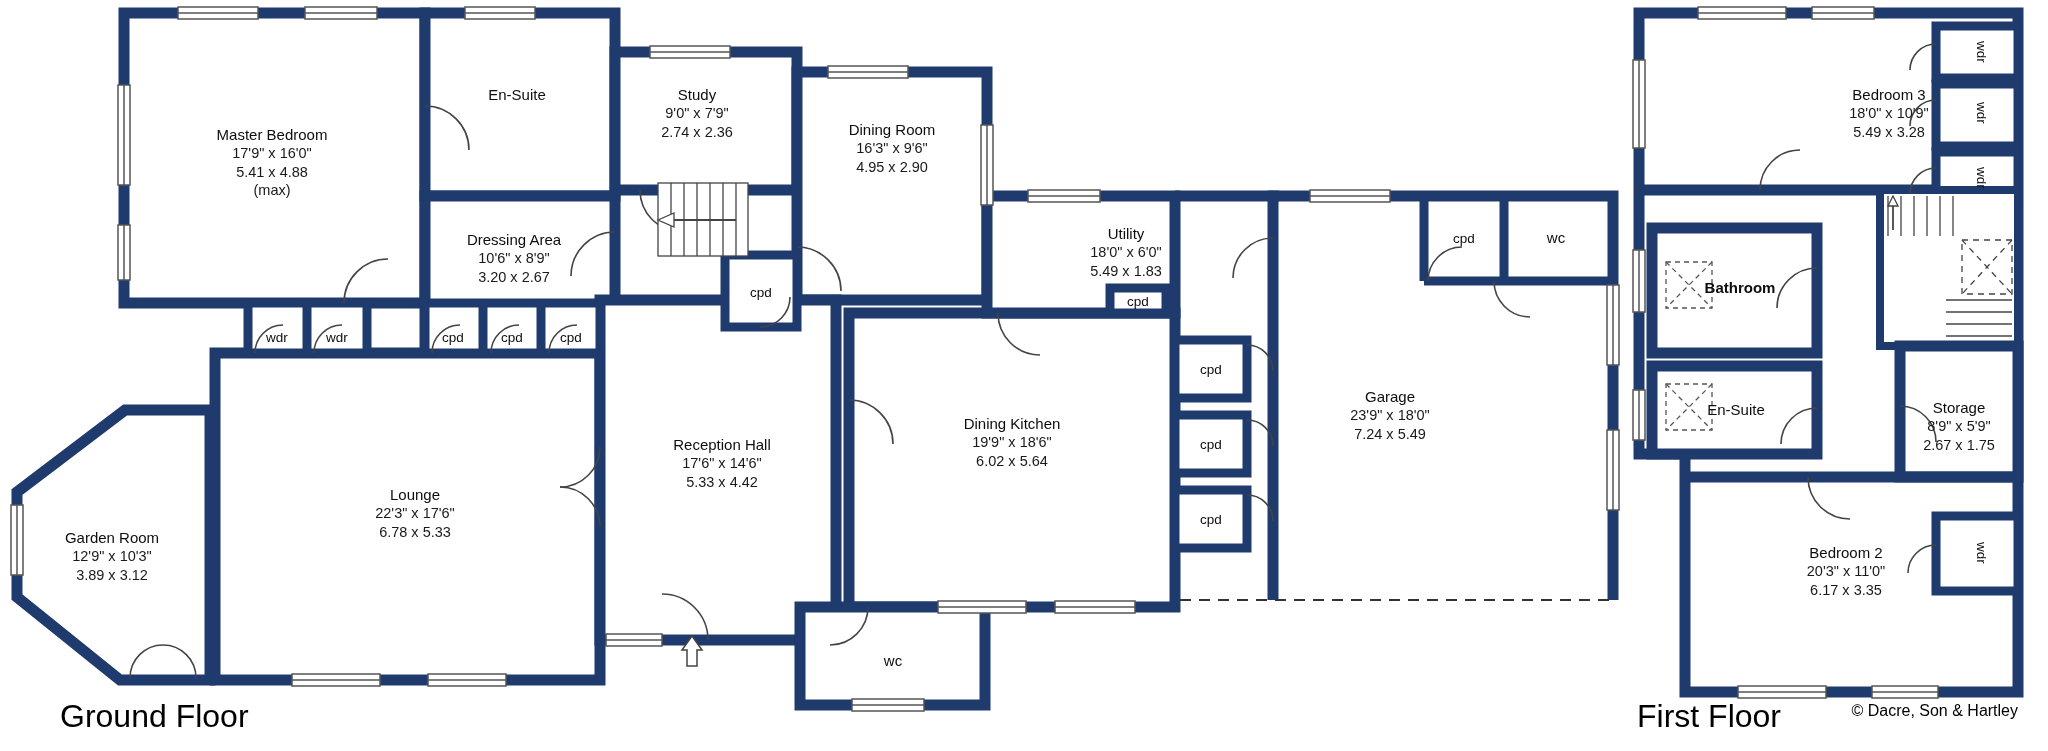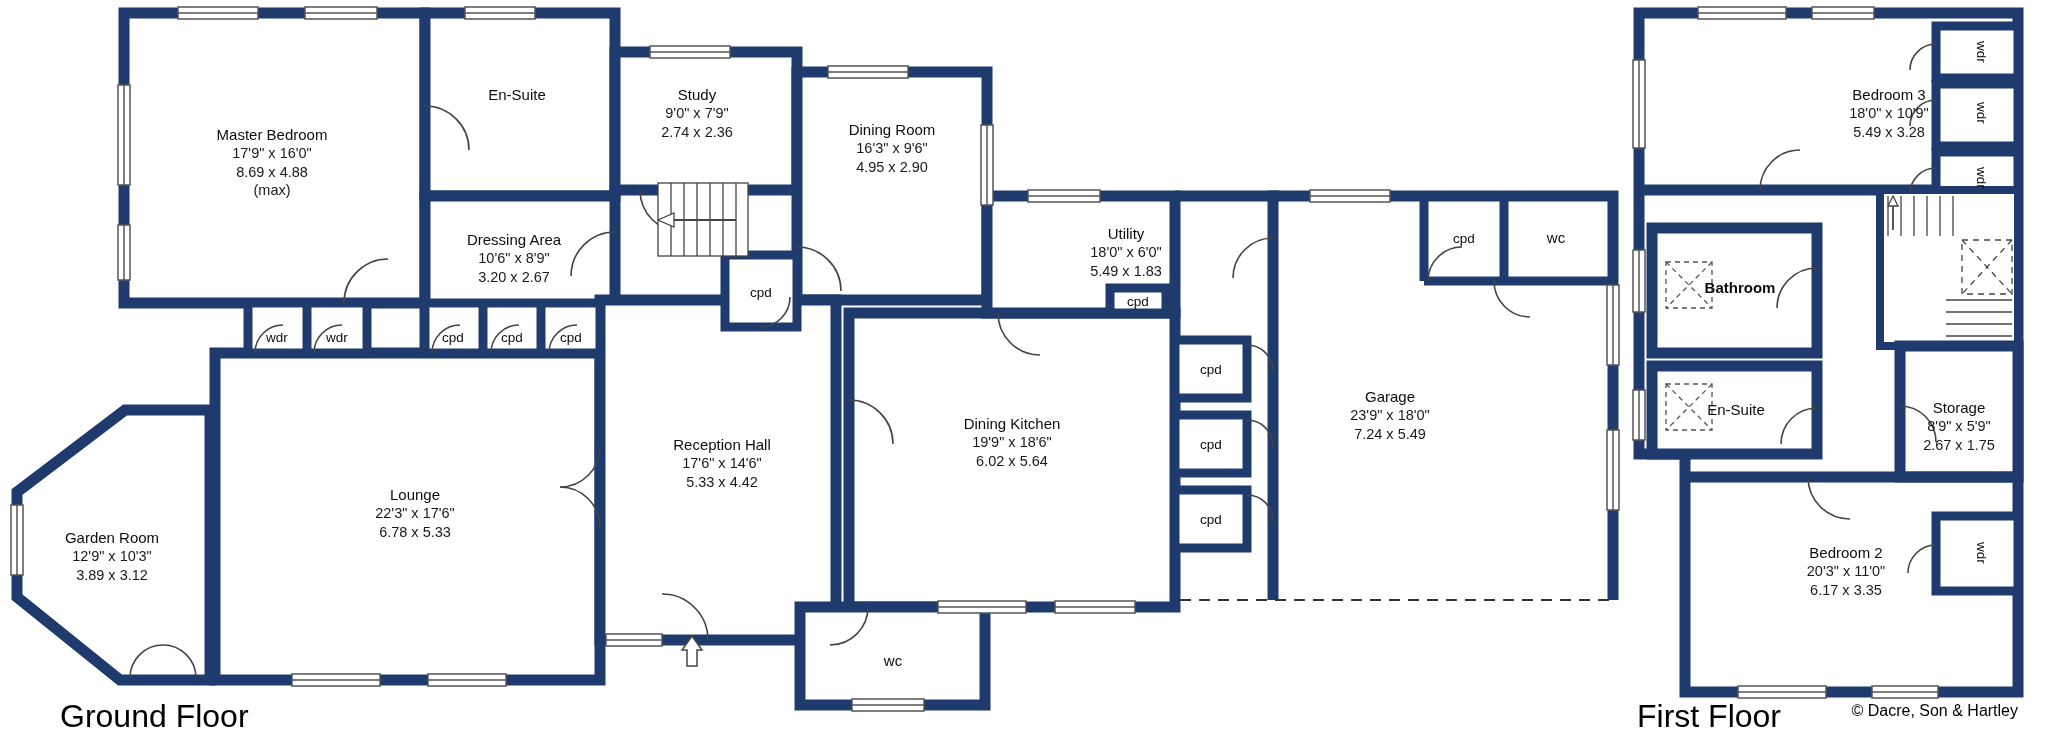--- a/index.html
+++ b/index.html
@@ -201,21 +201,21 @@
       <line x1="1666" y1="384" x2="1712" y2="430"></line>
       <line x1="1712" y1="384" x2="1666" y2="430"></line>
     </g>
 
     <polygon points="692,636 702,650 697,650 697,666 687,666 687,650 682,650" fill="#ffffff" stroke="#444" stroke-width="1.5"></polygon>
   </svg>
 
   <div class="room-label w2" style="left:272px; top:162px;">
     <div class="rn">Master Bedroom</div>
     <div class="rd">17'9" x 16'0"</div>
-    <div class="rd">8.69 x 4.88</div>
+    <div class="rd">5.41 x 4.88</div>
     <div class="rd">(max)</div>
   </div>
 
   <div class="room-label" style="left:517px; top:95px;">
     <div class="rn">En-Suite</div>
   </div>
 
   <div class="room-label" style="left:697px; top:113px;">
     <div class="rn">Study</div>
     <div class="rd">9'0" x 7'9"</div>

